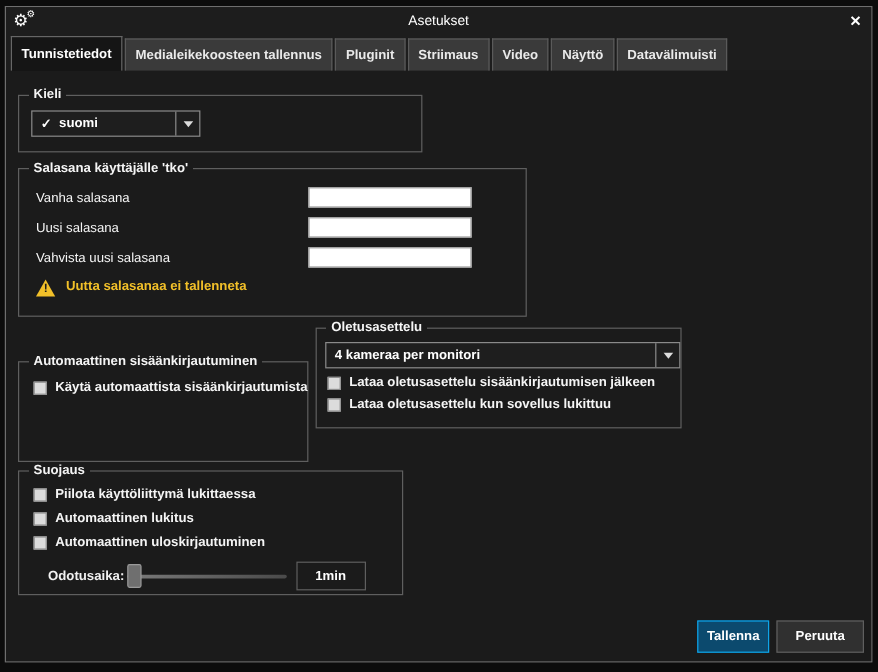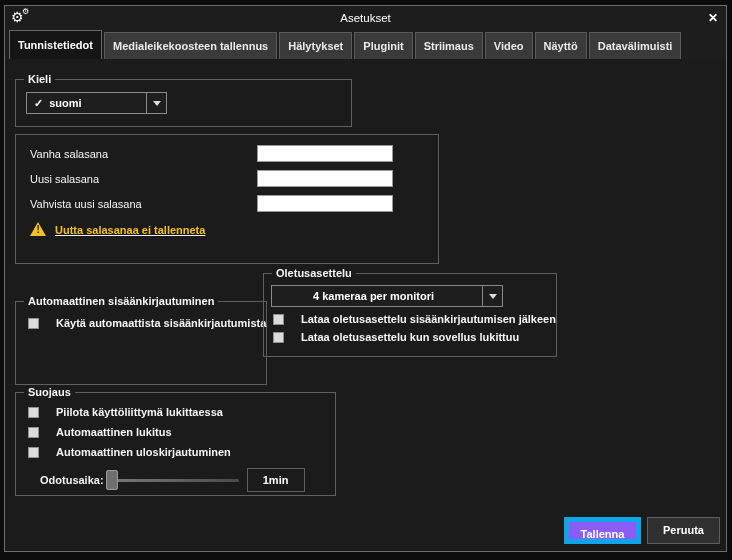--- a/index.html
+++ b/index.html
@@ -60,54 +60,54 @@
   .dropdown .dd-text { flex: 1; display: flex; align-items: center; gap: 6px; padding-left: 7px; overflow: hidden; white-space: nowrap; }
   .dropdown .dd-btn {
     width: 20px; border-left: 1px solid #8a8a8a; display: flex; align-items: center; justify-content: center;
   }
   .tri-down { width: 0; height: 0; border-left: 4px solid transparent; border-right: 4px solid transparent; border-top: 5px solid #dcdcdc; }
   .check { color: #ffffff; font-size: 11px; font-weight: bold; }
   
   .pw-row { display: flex; align-items: center; height: 25px; padding-left: 14px; }
   .pw-label { width: 227px; font-weight: normal; color: #f5f5f5; }
   .pw-input { width: 136px; height: 17px; background: #ffffff; border: 1px solid #9a9a9a; outline: none; font-size: 11px; padding: 0 3px; font-family: "Liberation Sans", sans-serif; }
-  .warn-row { display: flex; align-items: flex-end; gap: 9px; padding-left: 14px; margin-top: 6px; text-decoration: underline; }
+  .warn-row { display: flex; align-items: flex-start; gap: 9px; padding-left: 14px; margin-top: 6px; }
   .warn-tri { position: relative; width: 0; height: 0; border-left: 8px solid transparent; border-right: 8px solid transparent; border-bottom: 14px solid #f2c029; }
   .warn-tri::after { content: "!"; position: absolute; left: -1.5px; top: 2px; color: #1b1b1b; font-weight: bold; font-size: 10px; }
   .warn-text { color: #f2c029; font-weight: bold; }
   
-  .cb { display: flex; align-items: flex-end; gap: 17px; cursor: default; }
+  .cb { display: flex; align-items: flex-end; gap: 7px; cursor: default; }
   .cb .box { width: 11px; height: 11px; background: #dcdcdc; border: 1px solid #8f8f8f; flex: 0 0 auto; }
   .cb .cb-label { font-weight: bold; color: #f5f5f5; white-space: nowrap; }
   
   .slider-row { display: flex; align-items: center; margin-top: 10px; padding-left: 24px; }
   .slider-label { font-weight: bold; margin-right: 2px; }
   .slider { position: relative; width: 133px; height: 20px; margin-right: 8px; }
   .slider .track { position: absolute; left: 0; right: 0; top: 9px; height: 3px; background: linear-gradient(90deg,#7a7a7a,#4a4a4a); border-radius: 2px; }
   .slider .handle { position: absolute; left: 0; top: 0; width: 12px; height: 20px; background: #6f6f6f; border: 1px solid #9a9a9a; border-radius: 2px; }
   .timeout-box {
     width: 58px; height: 24px; border: 1px solid #5f5f5f; background: #1b1b1b;
     color: #ffffff; font-weight: bold; text-align: center; line-height: 22px;
   }
   
   .btn {
     position: absolute; height: 27px; font-family: "Liberation Sans", sans-serif;
     font-size: 11px; font-weight: bold; color: #ffffff; text-align: center; line-height: 25px;
   }
-  .btn-save { right: 85px; bottom: 7px; width: 77px; background: #8b5cf6; border: 5px solid #0ea5e9; }
+  .btn-save { right: 85px; bottom: 7px; width: 60px; background: #0c4a6e; border: 1px solid #0ea5e9; }
   .btn-cancel { right: 6px; bottom: 7px; width: 73px; background: #303030; border: 1px solid #5f5f5f; }
   
   .fs-kieli { left: 10px; top: 14px; width: 337px; height: 54px; }
   .fs-kieli .dropdown { width: 141px; margin: 7px 0 0 10px; }
   .fs-pass { left: 10px; top: 75px; width: 424px; height: 130px; }
   .fs-pass .rows { padding-top: 6px; display: flex; flex-direction: column; gap: 0; }
   .fs-autologin { left: 10px; top: 236px; width: 235px; height: 90px; }
   .fs-autologin .cb { margin: 10px 0 0 12px; }
   .fs-layout { left: 258px; top: 208px; width: 277px; height: 90px; }
-  .fs-layout .dropdown { width: 232px; margin: 6px 0 0 7px; padding-left: 34px; }
+  .fs-layout .dropdown { width: 296px; margin: 6px 0 0 7px; }
   .fs-layout .cb { margin: 6px 0 0 9px; }
   .fs-suojaus { left: 10px; top: 327px; width: 321px; height: 110px; }
   .fs-suojaus .cb { margin: 8px 0 0 12px; }
 </style>
 </head>
 <body>
 
 <div class="dialog">
 
   <div class="titlebar">
@@ -115,21 +115,20 @@
       <span class="gear-big">⚙</span>
       <span class="gear-small">⚙</span>
     </span>
     <span class="dialog-title">Asetukset</span>
     <span class="close-btn">✕</span>
   </div>
 
   <div class="tabs">
     <div class="tab active">Tunnistetiedot</div>
     <div class="tab">Medialeikekoosteen tallennus</div>
-    <div class="tab">Hälytykset</div>
     <div class="tab">Pluginit</div>
     <div class="tab">Striimaus</div>
     <div class="tab">Video</div>
     <div class="tab">Näyttö</div>
     <div class="tab">Datavälimuisti</div>
 
   </div>
 
   <div class="content">
 
@@ -140,20 +139,21 @@
           <span class="check">✓</span>
           <span>suomi</span>
         </span>
         <span class="dd-btn">
           <span class="tri-down"></span>
         </span>
       </div>
     </fieldset>
 
     <fieldset class="fs-pass">
+      <legend>Salasana käyttäjälle 'tko'</legend>
       <div class="rows">
         <div class="pw-row">
           <span class="pw-label">Vanha salasana</span>
           <input class="pw-input" type="password" value="" style="">
         </div>
         <div class="pw-row">
           <span class="pw-label">Uusi salasana</span>
           <input class="pw-input" type="password" value="" style="">
         </div>
         <div class="pw-row">

